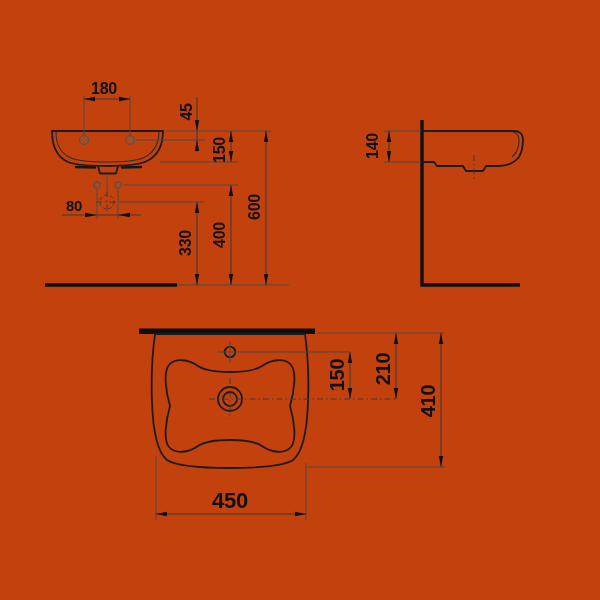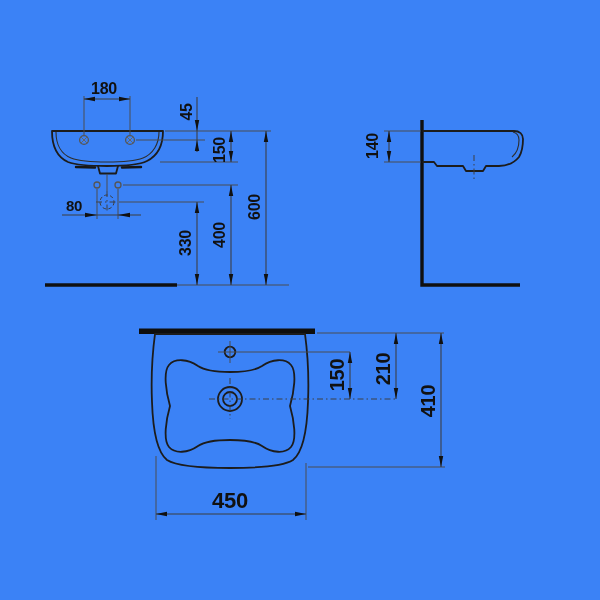--- a/index.html
+++ b/index.html
@@ -1,17 +1,17 @@
 <!DOCTYPE html>
 <html><head>
 <meta charset="utf-8">
 <style>
   html,body{margin:0;padding:0;background:#e8e8e8;}
   .page{
-    width:600px;height:600px;background:#3b82f6;position:relative;
+    width:600px;height:600px;background:#c2410c;position:relative;
     font-family:"Liberation Sans", sans-serif;overflow:hidden;
   }
   svg{display:block;}
   text{
     font-family:"Liberation Sans", sans-serif;
     font-weight:bold;fill:#111111;letter-spacing:-0.3px;
   }
   .dim-label{font-size:16px;}
   .dim-label-sm{font-size:15px;}
   .dim-label-lg{font-size:20px;}

